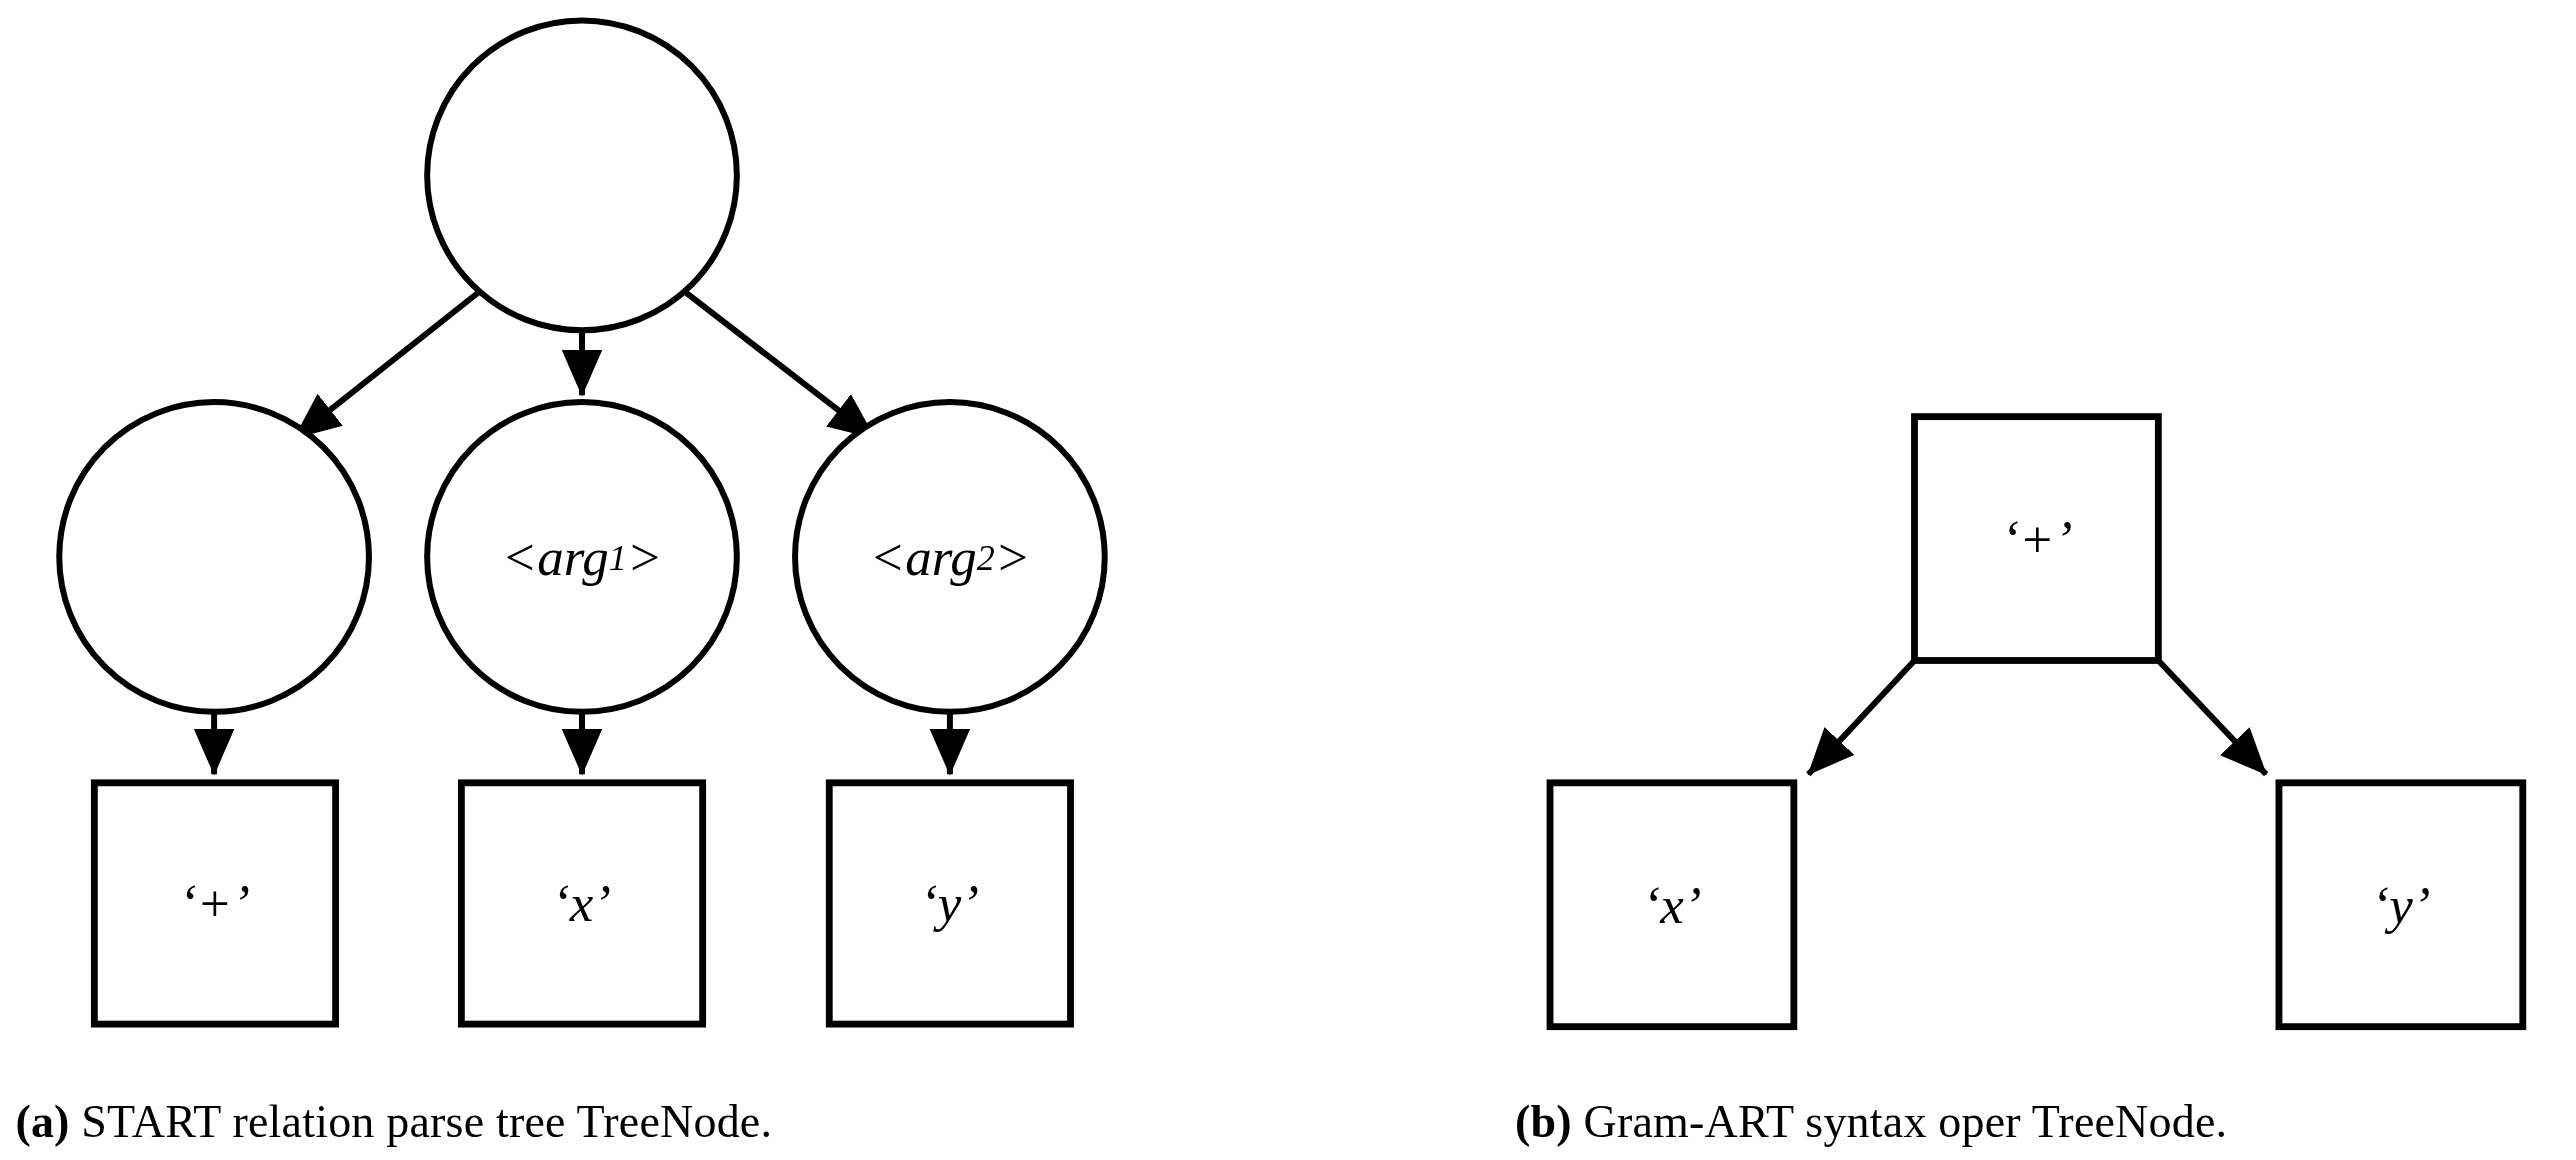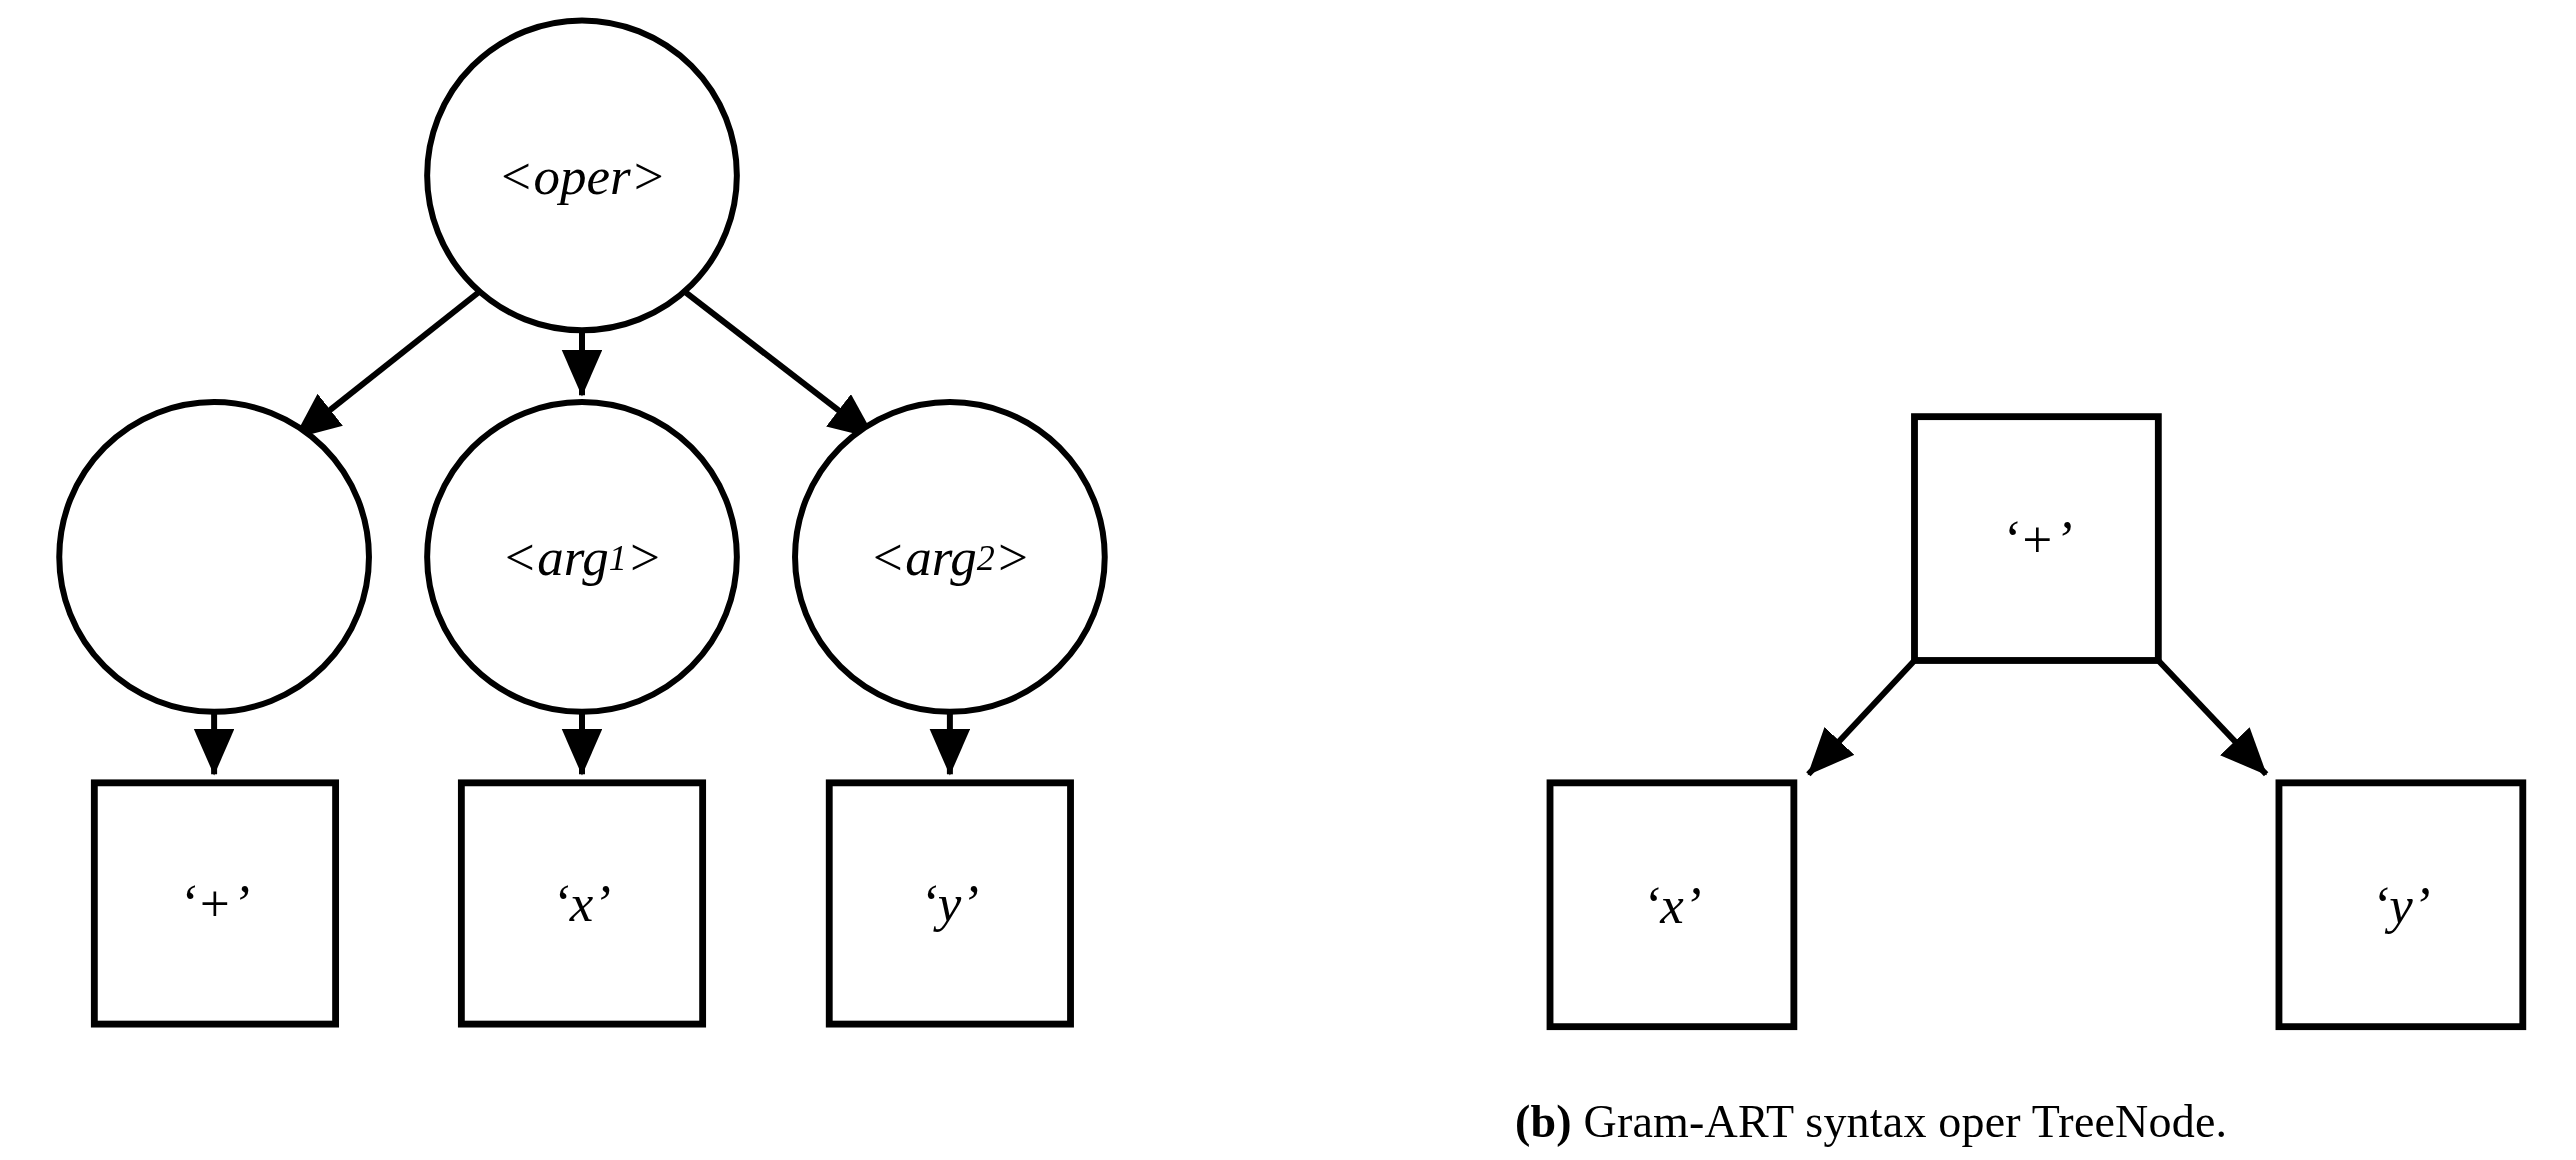--- a/index.html
+++ b/index.html
@@ -97,41 +97,41 @@
         <circle cx="1110" cy="651" r="181"></circle>
       </g>
 
       <g fill="#ffffff" stroke="#000000" stroke-width="8">
         <rect x="110" y="915" width="282" height="282"></rect>
         <rect x="539" y="915" width="282" height="282"></rect>
         <rect x="969" y="915" width="282" height="282"></rect>
       </g>
     </svg>
 
-    <div class="node-label label-nonterminal" style="left:427px; top:150px; width:310px; height:53px;">&lt;oper&gt;</div>
 
 
     <div class="node-label label-nonterminal" style="left:427px; top:531px; width:310px; height:53px;">
         <span>&lt;arg</span>
         <sub>1</sub>
         <span>&gt;</span>
       </div>
 
     <div class="node-label label-nonterminal" style="left:795px; top:531px; width:310px; height:53px;">
         <span>&lt;arg</span>
         <sub>2</sub>
         <span>&gt;</span>
       </div>
 
     <div class="node-label label-terminal" style="left:94px; top:877px; width:241px; height:53px;">‘+’</div>
 
     <div class="node-label label-terminal" style="left:461px; top:877px; width:241px; height:53px;">‘x’</div>
 
     <div class="node-label label-terminal" style="left:829px; top:877px; width:241px; height:53px;">‘y’</div>
 
+    <div class="caption" id="caption-a"><b>(a)</b><span> START relation parse tree TreeNode.</span></div>
   </div>
 
   <div class="panel" id="panel-b">
 
     <svg class="tree-svg" width="1335" height="1078" viewBox="0 0 1560 1260">
       <defs>
         <marker id="ah-b" markerWidth="9" markerHeight="9" refX="7.6" refY="3.4" orient="auto" markerUnits="strokeWidth">
           <path d="M0,0 L7.8,3.4 L0,6.8 z" fill="#000000"></path>
         </marker>
       </defs>

